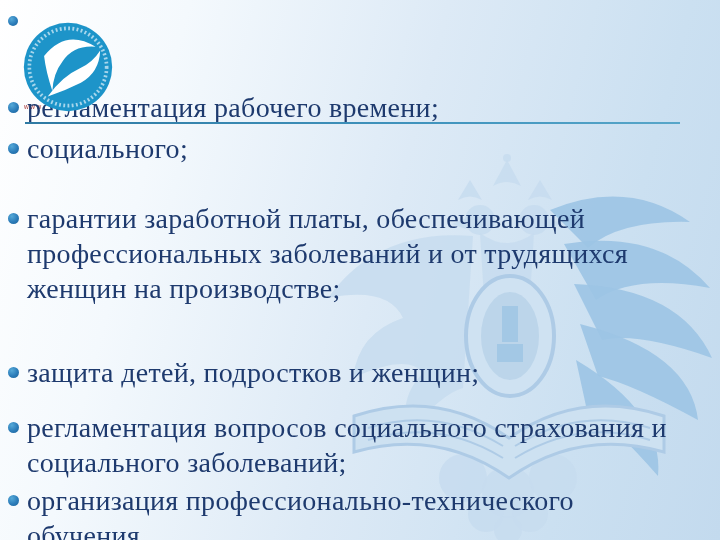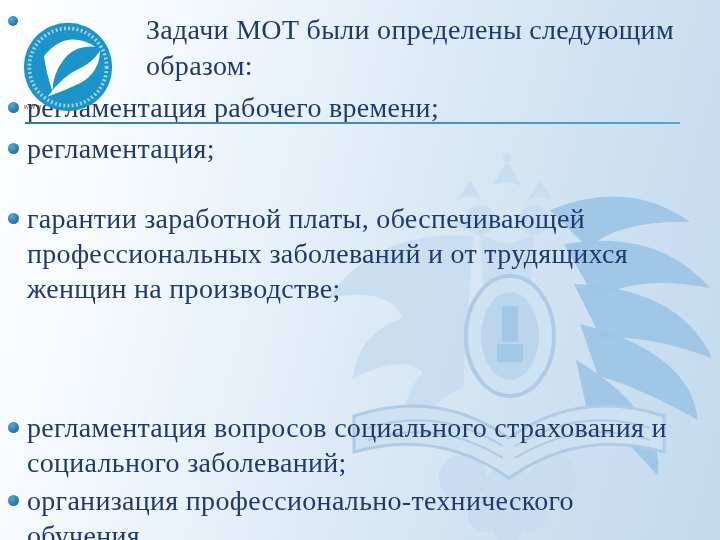--- a/index.html
+++ b/index.html
@@ -99,49 +99,51 @@
     <circle cx="50" cy="50" r="48" fill="#1d94c9"></circle>
     <circle cx="50" cy="50" r="42" fill="none" stroke="#bfe2f2" stroke-width="4" stroke-dasharray="2 2.6" opacity="0.85"></circle>
     <g fill="#ffffff">
       <path d="M24,38 Q48,8 80,28 Q56,26 44,44 Q34,57 33,76 Q26,55 24,38 Z"></path>
       <path d="M28,82 Q44,60 62,52 Q77,45 85,32 Q84,56 64,67 Q46,76 28,82 Z"></path>
     </g>
   </svg>
   <div class="logo-url">www</div>
 
   <span class="title-bullet"></span>
-  <div class="title-block">
-    <div class="t-line">Задачи МОТ были определены следующим</div>
-    <div class="t-line">образом:</div>
-  </div>
 
   <div class="item it1">
     <span class="bullet"></span>
     <div class="lines">
       <div class="i-line">регламентация рабочего времени;</div>
     </div>
   </div>
   <div class="rule"></div>
 
   <div class="item it2">
     <span class="bullet"></span>
     <div class="lines">
-      <div class="i-line">регламентация;</div>
+      <div class="i-line">социального;</div>
     </div>
   </div>
 
   <div class="item it3">
     <span class="bullet"></span>
     <div class="lines">
       <div class="i-line">гарантии заработной платы, обеспечивающей</div>
       <div class="i-line">профессиональных заболеваний и от трудящихся</div>
       <div class="i-line">женщин на производстве;</div>
     </div>
   </div>
 
+  <div class="item it4">
+    <span class="bullet"></span>
+    <div class="lines">
+      <div class="i-line">защита детей, подростков и женщин;</div>
+    </div>
+  </div>
 
   <div class="item it5">
     <span class="bullet"></span>
     <div class="lines">
       <div class="i-line">регламентация вопросов социального страхования и</div>
       <div class="i-line">социального заболеваний;</div>
     </div>
   </div>
 
   <div class="item it6">

